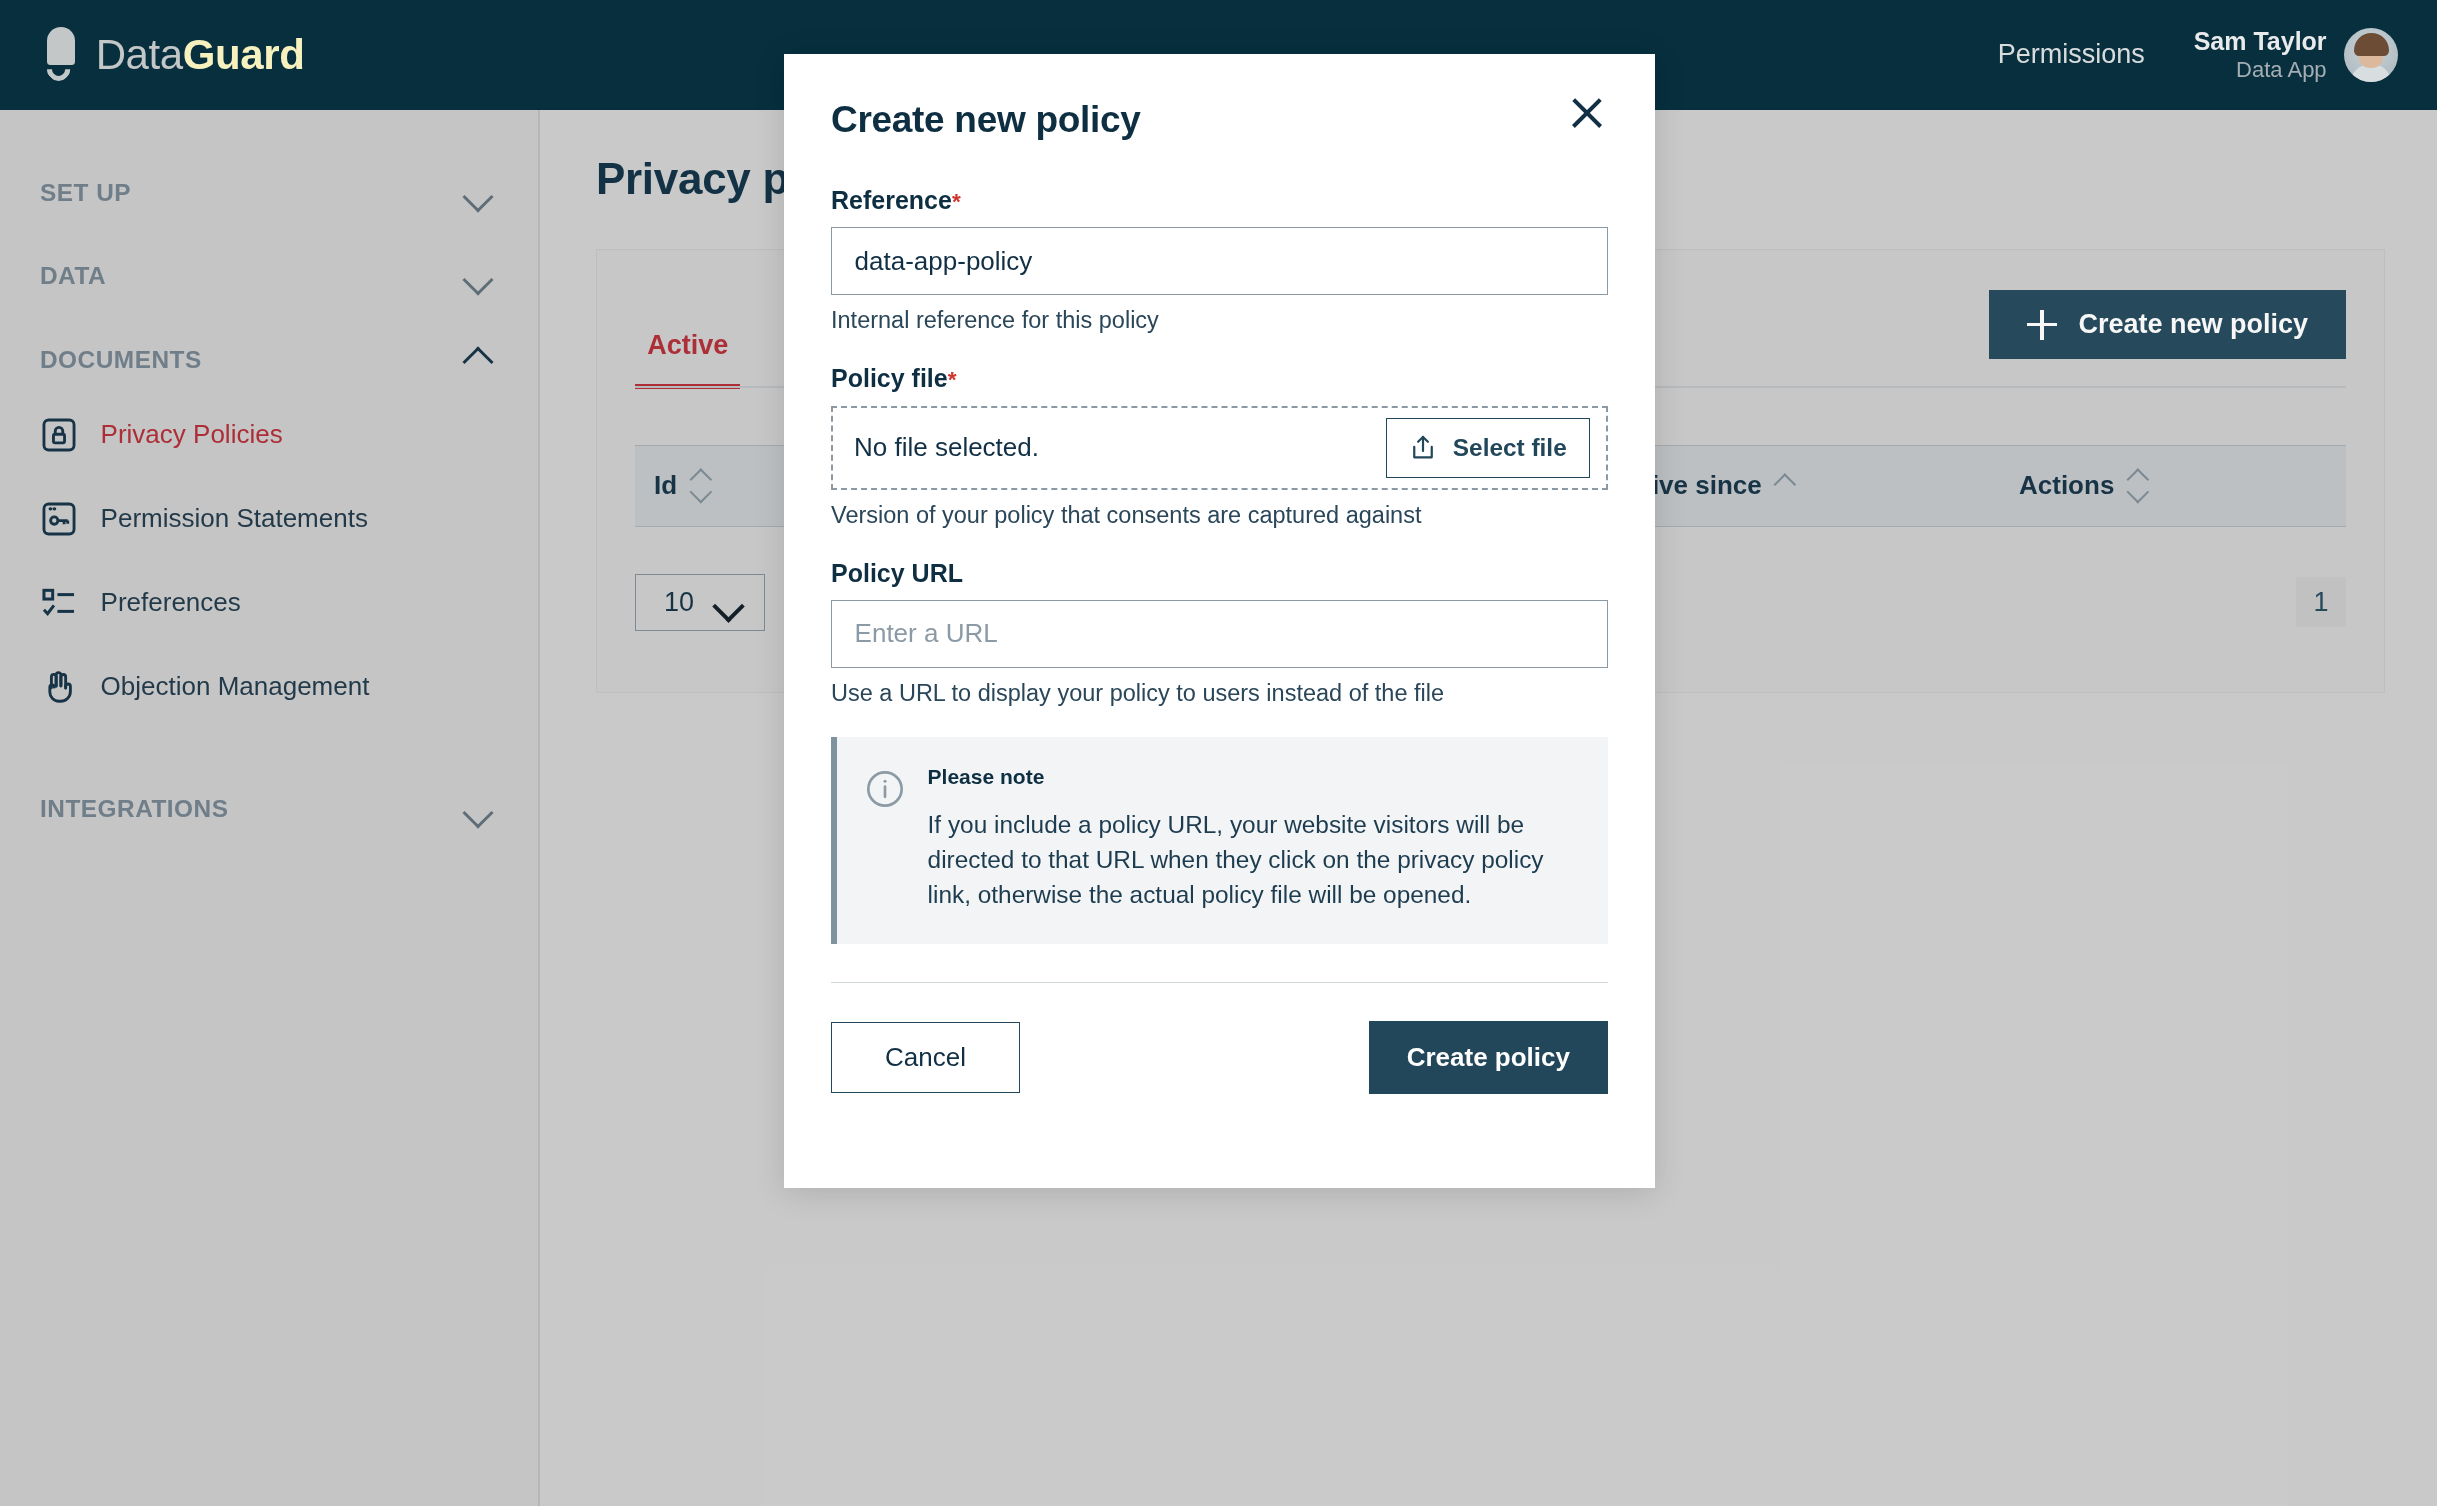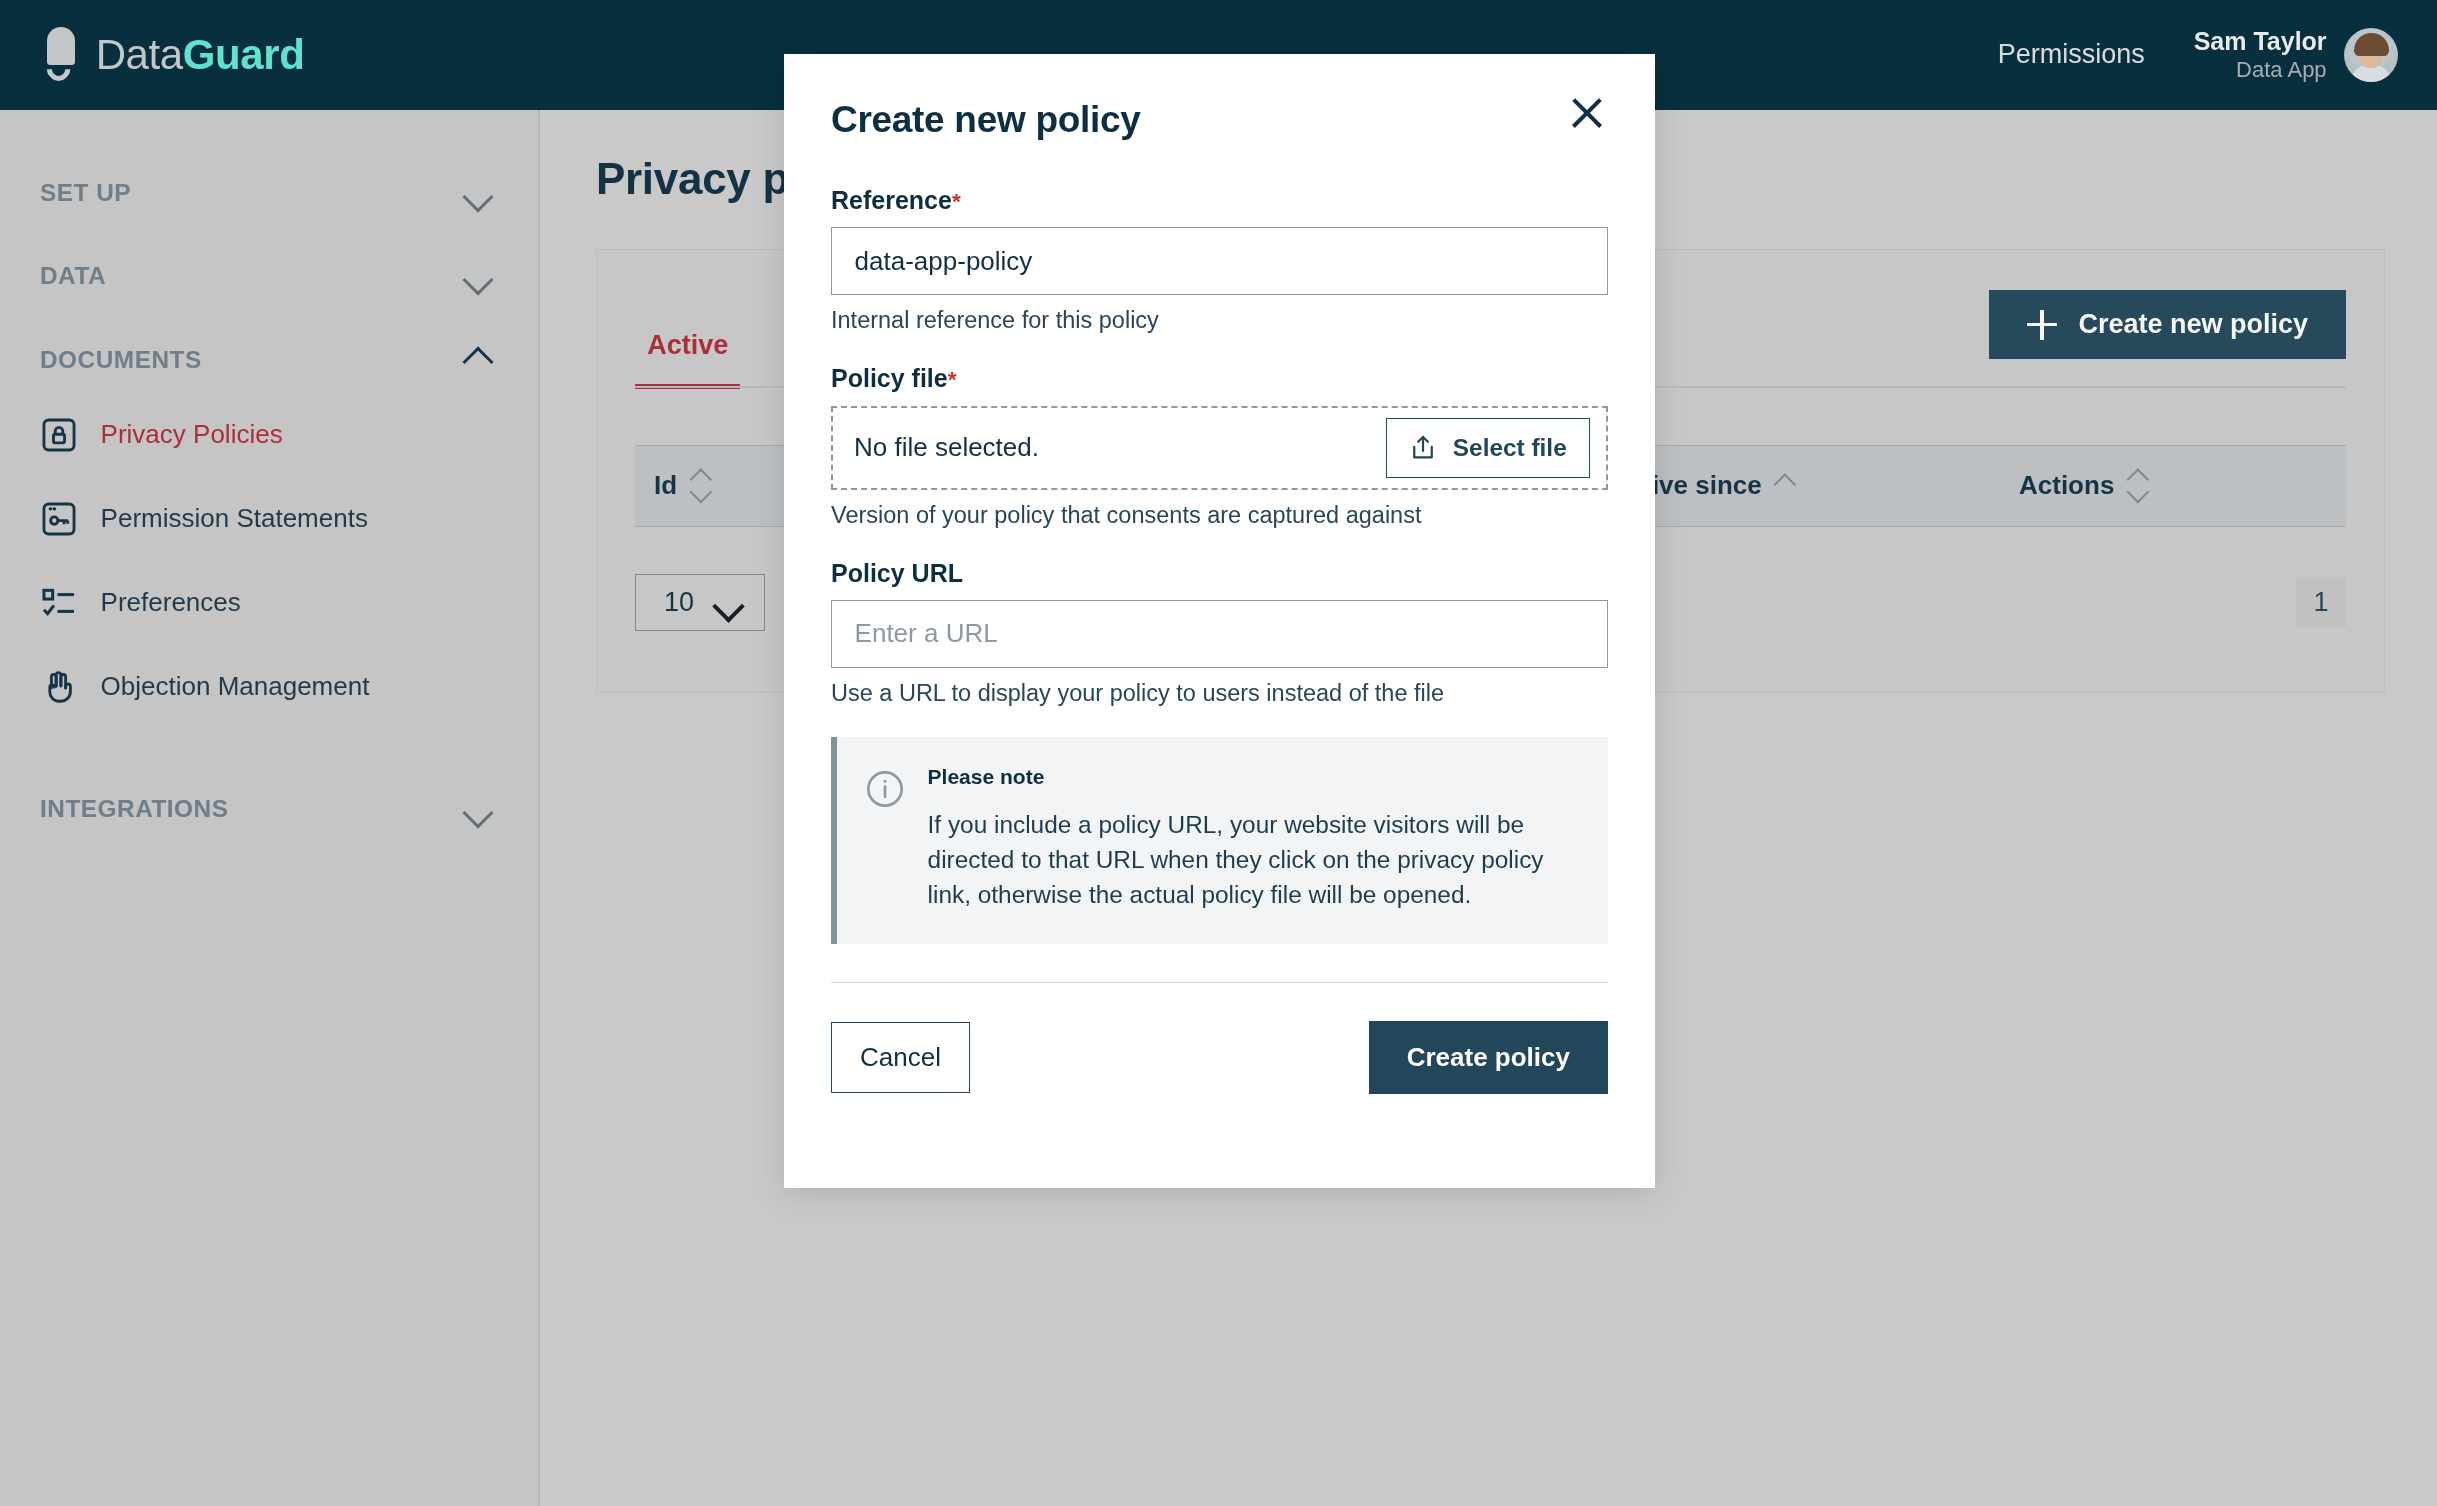--- a/index.html
+++ b/index.html
@@ -60,21 +60,21 @@
     border-right-color: transparent;
     border-radius: 50%;
     transform: rotate(-45deg);
   }
   .brand-text {
     font-size: 42px;
     letter-spacing: -0.4px;
     color: #c8cccd;
     white-space: nowrap;
   }
-  .brand-text .bold { font-weight: bold; color: #5eead4; }
+  .brand-text .bold { font-weight: bold; color: #fef9c3; }
 
   .topbar-right {
     display: flex;
     align-items: center;
     gap: 49px;
   }
   .nav-link {
     font-size: 27px;
     color: #dfe3e4;
     white-space: nowrap;
@@ -493,21 +493,21 @@
     align-items: center;
     justify-content: space-between;
     padding-top: 38px;
   }
   .btn-cancel {
     border: 1.7px solid #22475b;
     background: #ffffff;
     color: #123045;
     font-family: inherit;
     font-size: 26px;
-    padding: 19px 28px;
+    padding: 19px 53px;
     cursor: pointer;
     white-space: nowrap;
   }
   .btn-create {
     background: #22475b;
     border: none;
     color: #ffffff;
     font-family: inherit;
     font-size: 26px;
     font-weight: bold;

